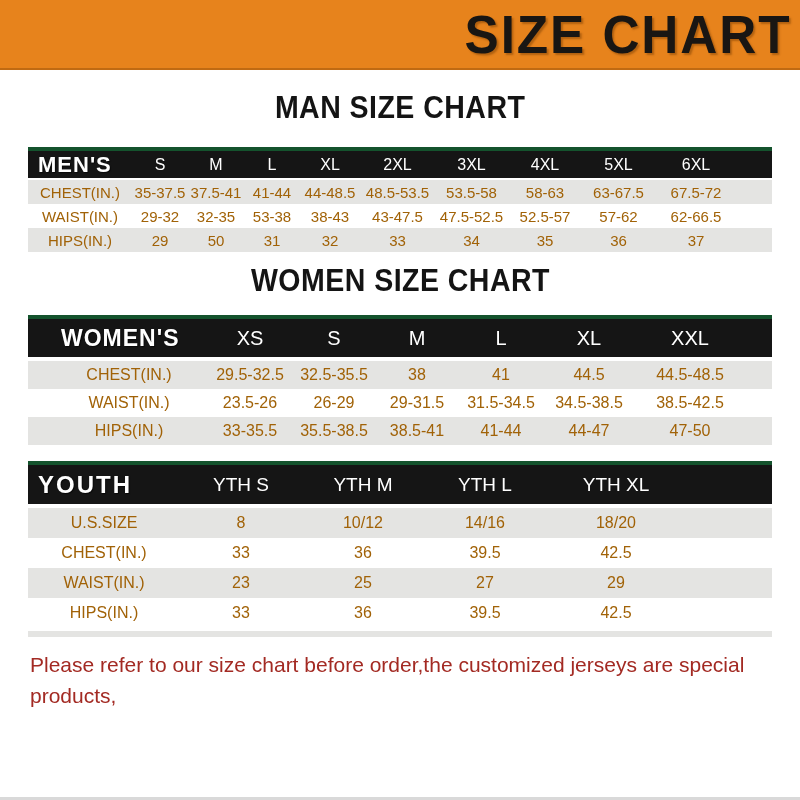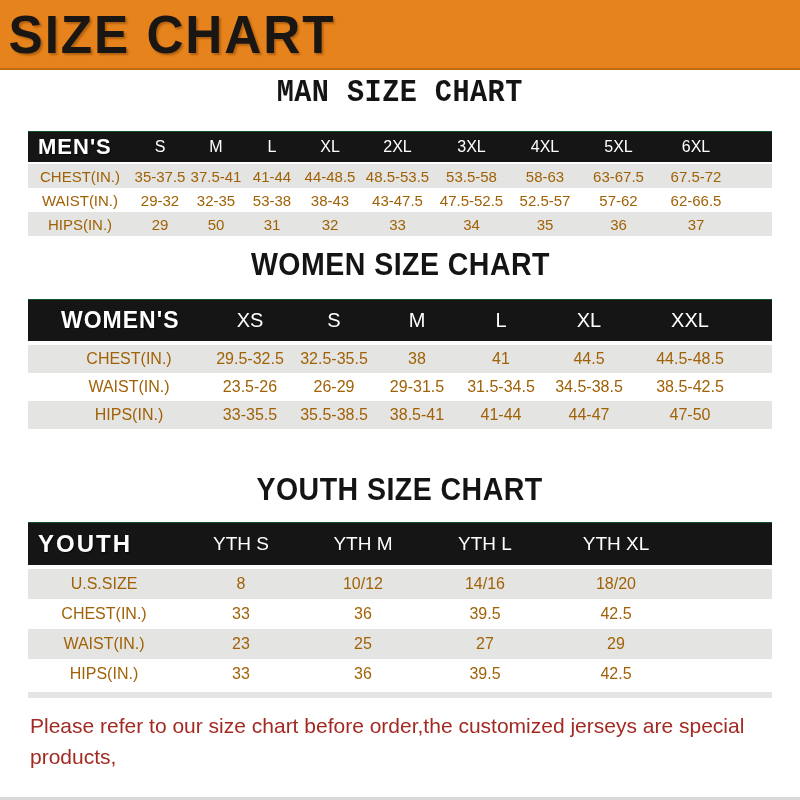--- a/index.html
+++ b/index.html
@@ -4,51 +4,51 @@
 <style>
   * { margin:0; padding:0; box-sizing:border-box; }
   html,body { background:#ffffff; }
   body { font-family:"Liberation Sans", sans-serif; }
   .page { position:relative; width:800px; height:800px; background:#ffffff; overflow:hidden; }
 
   
   .banner {
     height:70px; background:#E7831C;
     border-bottom:2px solid #c06a12;
-    display:flex; align-items:center; justify-content:flex-start;
+    display:flex; align-items:center; justify-content:flex-end;
   }
   .banner-title {
     display:inline-block;
     font-size:54px; font-weight:bold; letter-spacing:2px;
     color:#191613; transform:scaleX(0.95);
     text-shadow:2px 2px 2px rgba(110,55,0,0.45);
     white-space:nowrap;
   }
 
   
   .heading-wrap { text-align:center; }
   .heading {
     display:inline-block; font-weight:bold; color:#141414;
     font-size:31px; line-height:32px; letter-spacing:0.5px;
     transform:scaleX(0.92); white-space:nowrap;
   }
-  #heading-men-wrap   { margin-top:7px; line-height:30px;font-family:Liberation Mono, monospace; }
+  #heading-men-wrap   { margin-top:22px; line-height:30px; }
   #heading-women-wrap { margin-top:13px; }
   #heading-youth-wrap { margin-top:45px; }
 
   
   .size-table { width:744px; margin-left:28px; }
   #men-table   { margin-top:19px; }
   #women-table { margin-top:18px; }
   #youth-table { margin-top:16px; }
 
   .thead {
     display:grid; align-items:center;
     background:#151515; color:#ffffff;
-    border-top:1px solid #14532d;
+    border-top:4px solid #14532d;
   }
   .trow { display:grid; align-items:center; color:#a16207; background:#ffffff; }
   .trow.gray { background:#E4E4E2; }
 
   .corner { font-weight:bold; letter-spacing:1px; padding-left:10px; text-align:left;
             text-shadow:1px 1px 1px rgba(0,0,0,0.6); white-space:nowrap; }
   .colh   { text-align:center; white-space:nowrap; }
   .rlabel, .cell { text-align:center; white-space:nowrap; }
 
   
@@ -178,23 +178,20 @@
         <span class="rlabel">HIPS(IN.)</span>
         <span class="cell">33-35.5</span>
         <span class="cell">35.5-38.5</span>
         <span class="cell">38.5-41</span>
         <span class="cell">41-44</span>
         <span class="cell">44-47</span>
         <span class="cell">47-50</span>
       </div>
     </div>
 
-  <div class="heading-wrap" id="heading-youth-wrap">
-    <span class="heading">YOUTH SIZE CHART</span>
-  </div>
   <div class="size-table t2" id="youth-table">
       <div class="thead">
         <span class="corner">YOUTH</span>
         <span class="colh">YTH S</span>
         <span class="colh">YTH M</span>
         <span class="colh">YTH L</span>
         <span class="colh">YTH XL</span>
       </div>
       <div class="trow gray">
         <span class="rlabel">U.S.SIZE</span>

